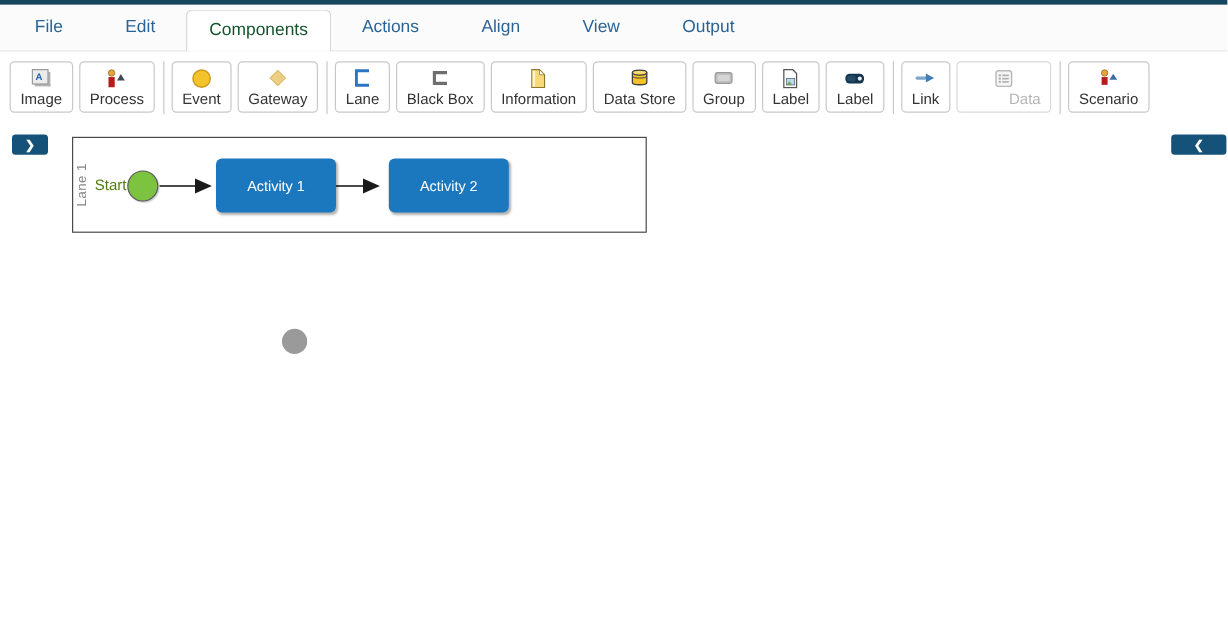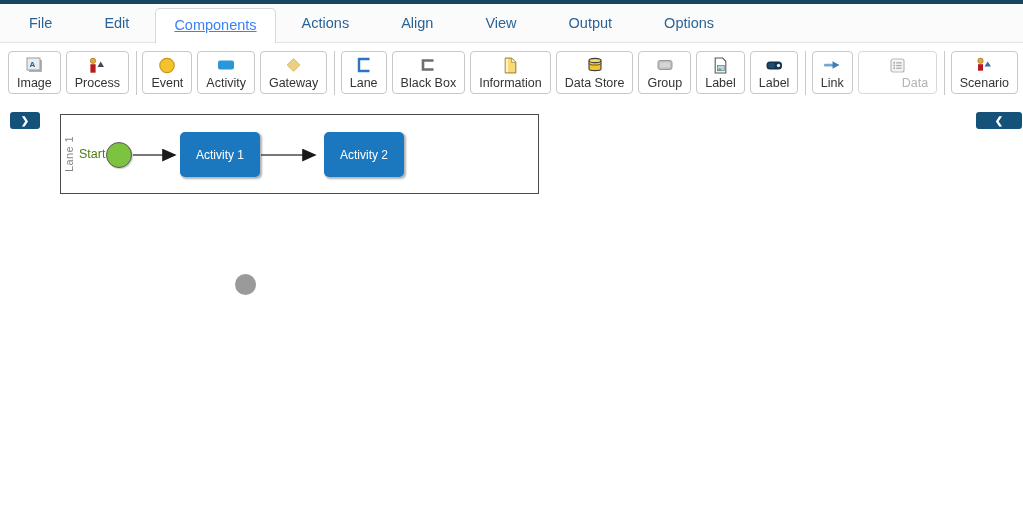--- a/index.html
+++ b/index.html
@@ -15,23 +15,23 @@
     font-family:"Liberation Sans",sans-serif;}
 
   
   .top-bar{height:4px;background:var(--top-bar);}
 
   
   .menu-bar{height:39px;background:#fbfbfb;border-bottom:1px solid #e2e2e2;
     display:flex;align-items:center;padding-left:3px;}
   .menu-item{color:var(--menu-link);font-size:14.5px;padding:0 26px;line-height:38px;
     cursor:pointer;white-space:nowrap;}
-  .menu-item.active{color:#3b82f6;background:#fff;border:1px solid var(--border-light);
+  .menu-item.active{color:#14532d;background:#fff;border:1px solid var(--border-light);
     border-bottom:none;border-radius:5px 5px 0 0;align-self:flex-end;height:35px;
-    line-height:33px;padding:0 18px;position:relative;z-index:2;margin-bottom:-1px;text-decoration:underline;}
+    line-height:33px;padding:0 18px;position:relative;z-index:2;margin-bottom:-1px;}
 
   
   .toolbar{height:62px;background:#fff;display:flex;align-items:flex-start;
     padding:8px 0 0 8px;}
   .tb-btn{display:inline-flex;flex-direction:column;align-items:center;gap:2px;
     background:#fff;border:1px solid #c8c8c8;border-radius:4px;padding:4px 8px 3px 8px;
     margin-right:5px;cursor:pointer;font-family:"Liberation Sans",sans-serif;}
   .tb-btn .tb-icon{height:18px;display:flex;align-items:center;justify-content:center;}
   .tb-btn .tb-label{font-size:12.5px;color:#333;white-space:nowrap;}
   .tb-btn.disabled{border-color:#d9d9d9;cursor:default;}
@@ -53,21 +53,21 @@
   .lane-label-wrap{position:absolute;left:61px;top:9px;width:17px;height:80px;
     display:flex;align-items:center;justify-content:center;}
   .lane-label-wrap span{transform:rotate(-90deg);font-size:11px;color:#858585;
     white-space:nowrap;letter-spacing:.4px;}
 
   .start-label{position:absolute;left:79px;top:42px;font-size:12.5px;color:#4d7c0f;}
   .start-event{position:absolute;left:106px;top:37px;width:26px;height:26px;
     border-radius:50%;background:var(--event-green);border:1.5px solid #58595b;
     box-shadow:1px 1px 1px rgba(0,0,0,.2);cursor:pointer;}
 
-  .activity-node{position:absolute;top:27px;width:80px;height:45px;
+  .activity-node{position:absolute;top:27px;width:100px;height:45px;
     background:var(--activity-fill);border-radius:5px;color:#fff;font-size:12px;
     display:flex;align-items:center;justify-content:center;
     box-shadow:1.5px 1.5px 2px rgba(0,0,0,.3);cursor:pointer;}
   .activity-1{left:180px;}
   .activity-2{left:324px;}
 
   .connectors{position:absolute;left:0;top:0;}
 
   .gray-node{position:absolute;left:235px;top:169px;width:21px;height:21px;
     border-radius:50%;background:#9a9a9a;cursor:pointer;}
@@ -78,21 +78,20 @@
 <div class="top-bar"></div>
 
 <nav class="menu-bar">
     <div class="menu-item">File</div>
     <div class="menu-item">Edit</div>
     <div class="menu-item active">Components</div>
     <div class="menu-item">Actions</div>
     <div class="menu-item">Align</div>
     <div class="menu-item">View</div>
     <div class="menu-item">Output</div>
-    <div class="menu-item">Options</div>
   </nav>
 
 <div class="toolbar">
     <button class="tb-btn">
       <span class="tb-icon">
         <svg width="19" height="16" viewBox="0 0 19 16">
           <rect x="15" y="3" width="2" height="12" fill="#b3b3b3"></rect>
           <rect x="4" y="13" width="13" height="2" fill="#b3b3b3"></rect>
           <rect x="2" y="1" width="13" height="12" fill="#ececec" stroke="#9a9a9a"></rect>
           <text x="4.5" y="9.5" font-size="8" font-weight="bold" fill="#1b5fa8" font-family="Liberation Sans,sans-serif">A</text>
@@ -111,28 +110,20 @@
       <span class="tb-label">Process</span>
     </button>
     <div class="tb-sep"></div>
     <button class="tb-btn">
       <span class="tb-icon">
         <svg width="18" height="17" viewBox="0 0 18 17">
           <circle cx="9" cy="8.5" r="7.2" fill="#f3c32b" stroke="#c9971c" stroke-width="1.2"></circle>
         </svg>
       </span>
       <span class="tb-label">Event</span>
-    </button>
-    <button class="tb-btn">
-      <span class="tb-icon">
-        <svg width="20" height="16" viewBox="0 0 20 16">
-          <rect x="2" y="3.5" width="16" height="9" rx="2" fill="#2b96dc"></rect>
-        </svg>
-      </span>
-      <span class="tb-label">Activity</span>
     </button>
     <button class="tb-btn">
       <span class="tb-icon">
         <svg width="19" height="18" viewBox="0 0 19 18">
           <rect x="5" y="4.5" width="9" height="9" fill="#eccf82" stroke="#d8b65e" stroke-width="0.8" transform="rotate(45 9.5 9)"></rect>
         </svg>
       </span>
       <span class="tb-label">Gateway</span>
     </button>
     <div class="tb-sep"></div>

